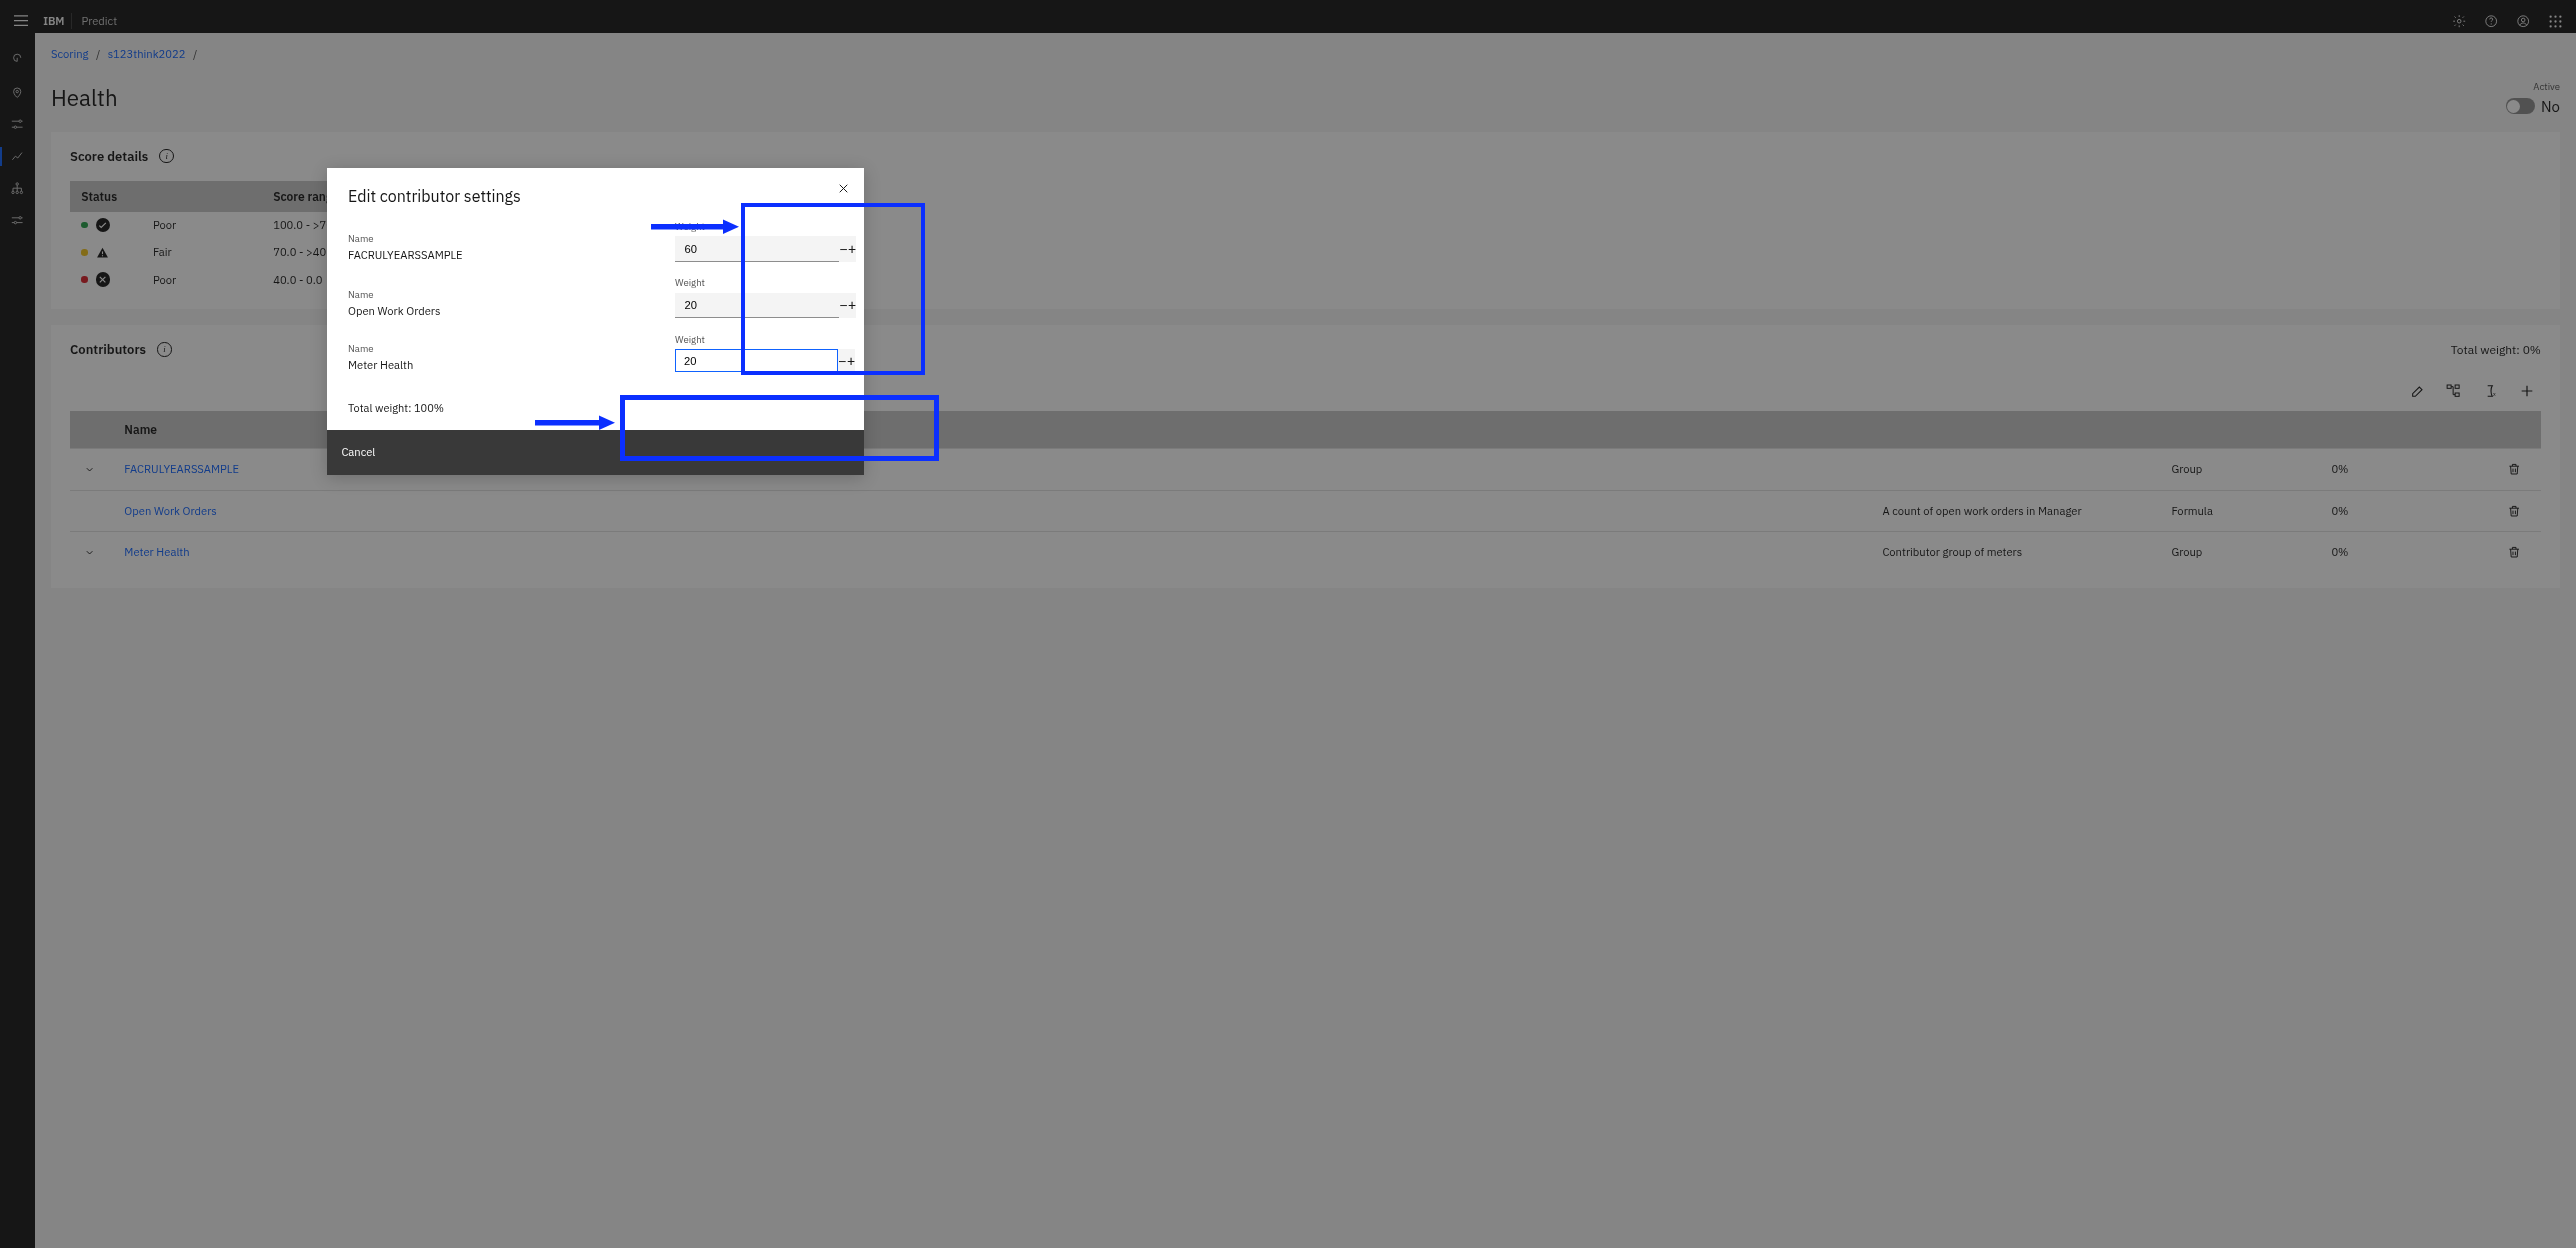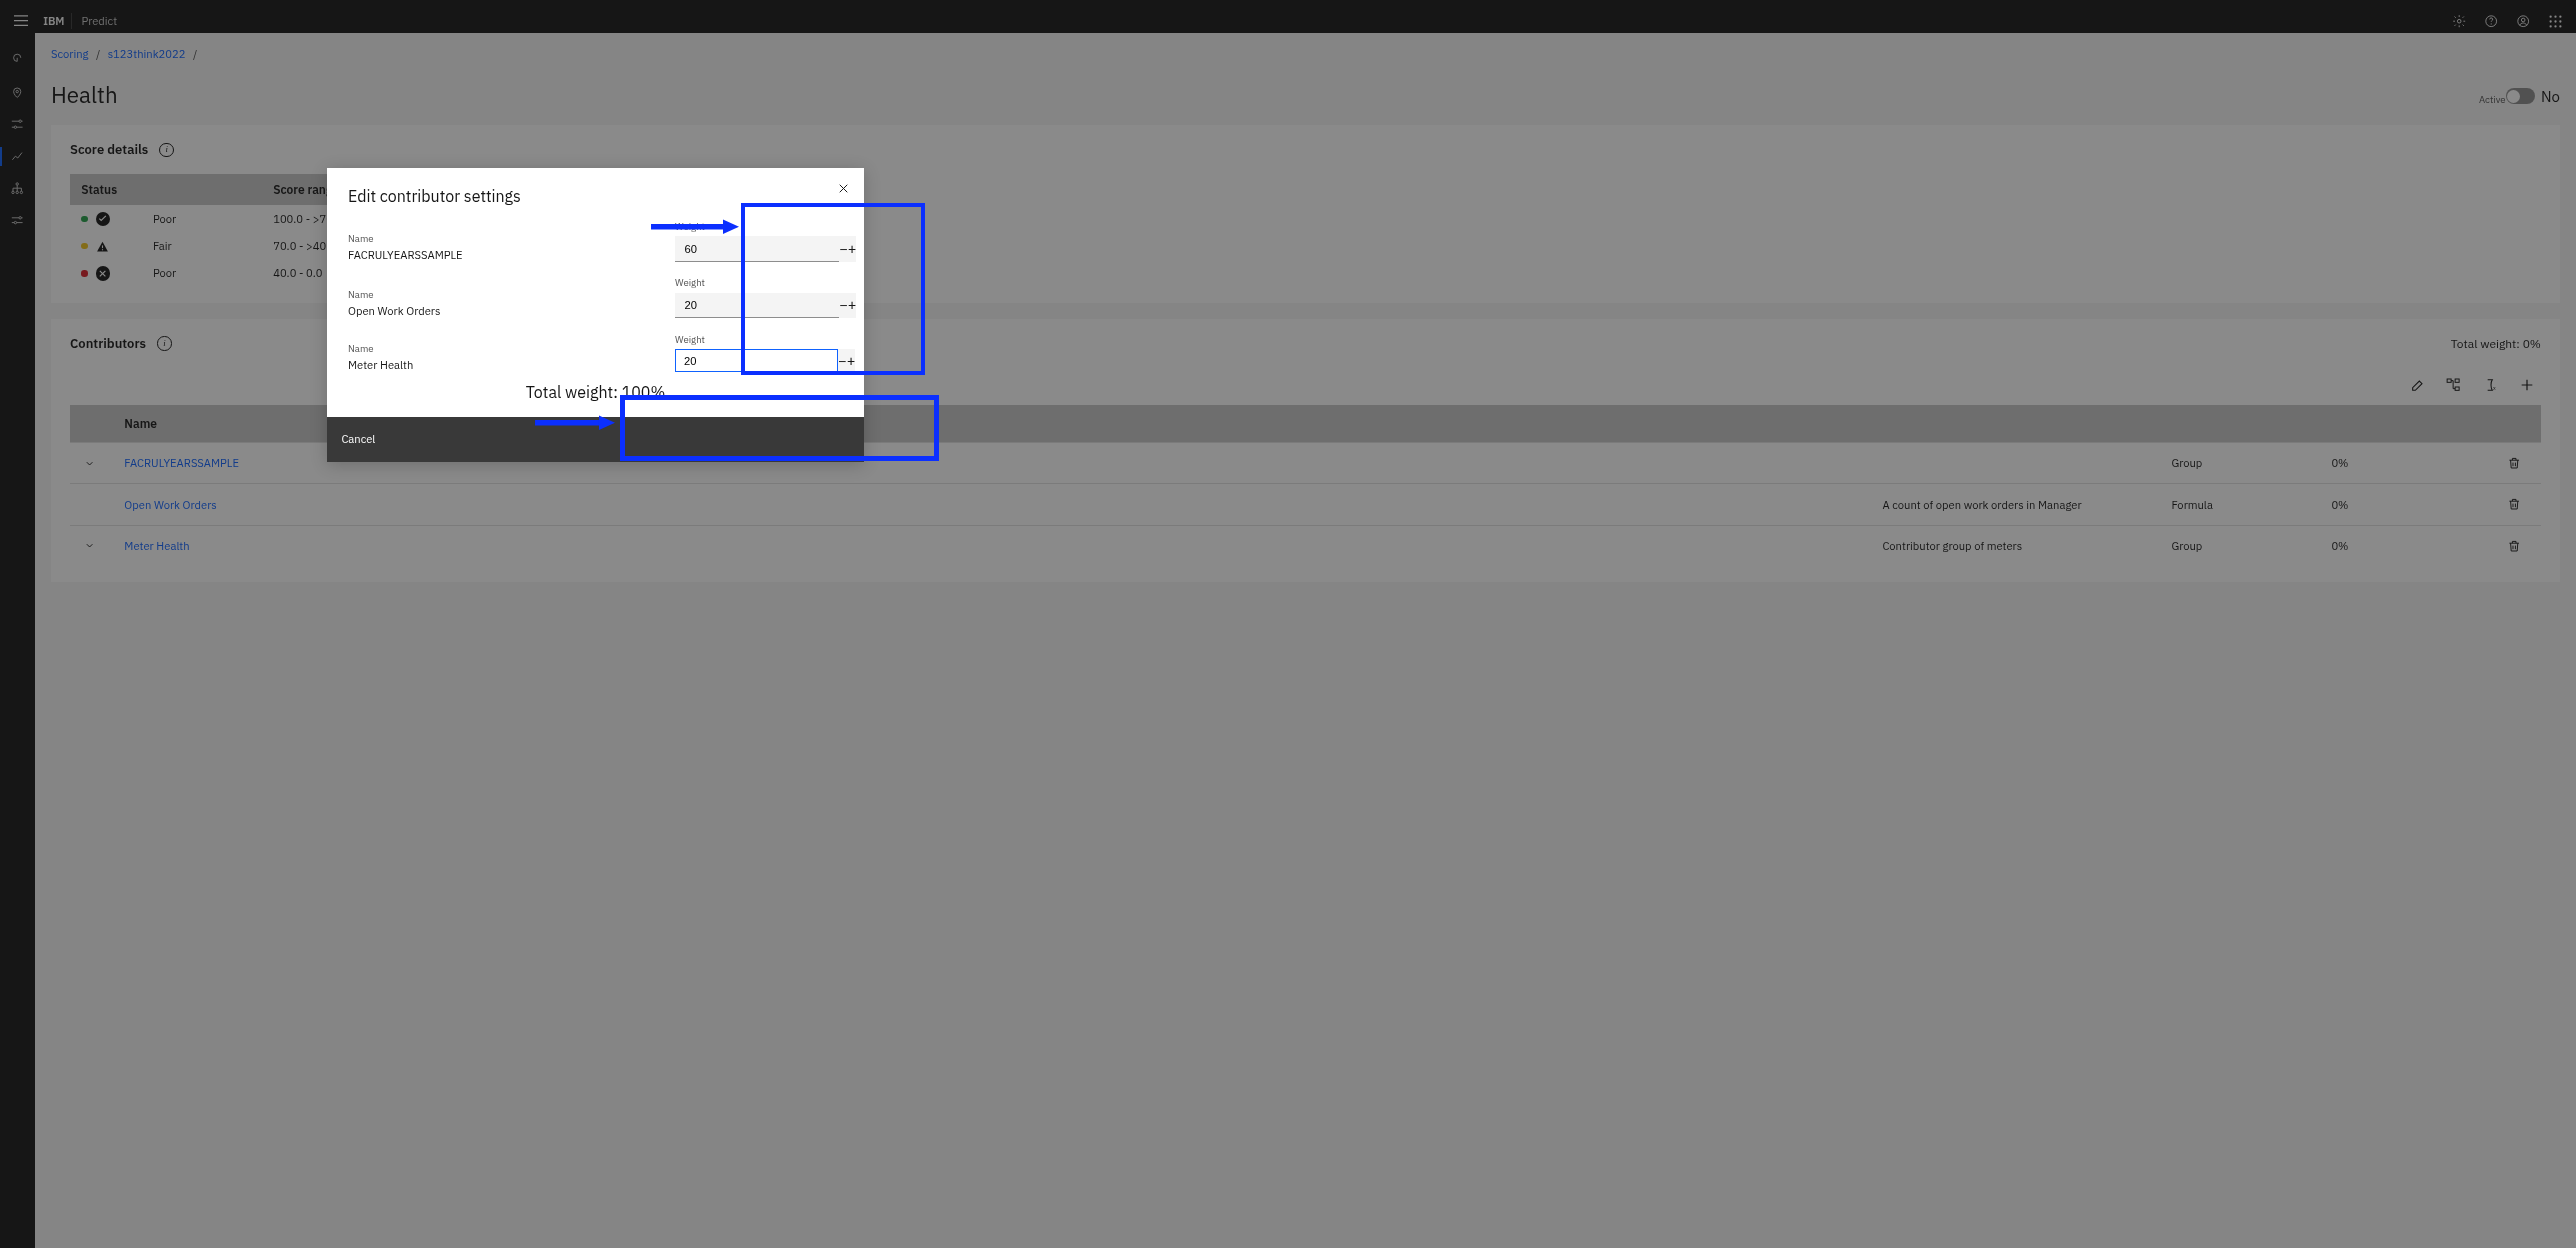--- a/index.html
+++ b/index.html
@@ -18,21 +18,21 @@
   .rail .rail-icon.active::before { content:""; position:absolute; left:0; width:2.4px; height:19px; background:#0f62fe; }
 
   
   .main { position:absolute; top:33px; left:35px; right:0; bottom:0; background:#f4f4f4; overflow:auto; padding: 0; }
   .page { padding: 14.4px 16px 32px 16px; }
   .crumbs { font-size:11.2px; }
   .crumbs a { color:#0f62fe; text-decoration:none; }
   .crumbs .sep { color:#525252; padding:0 4.8px; }
   .page-header { display:flex; align-items:center; margin-top: 19px; }
   .page-title { font-size: 22.4px; font-weight: 400; color:#161616; }
-  .header-right { margin-left:auto; display:flex; flex-direction:row; align-items:flex-end;text-align:right; }
+  .header-right { margin-left:auto; display:flex; flex-direction:column; align-items:flex-end;text-align:right; }
   .active-label { font-size:9.6px; color:#525252; }
   .toggle-row { display:flex; align-items:center; gap:6.4px; margin-top:3.2px; }
   .toggle { width:29px; height:16px; background:#8d8d8d; border-radius:9.6px; position:relative; cursor:pointer; }
   .toggle::after { content:""; position:absolute; left:1.6px; top:1.6px; width:13px; height:13px; background:#fff; border-radius:50%; }
   .toggle-text { font-size:15px; color:#161616; }
 
   
   .card { background:#ffffff; margin-top:16px; padding:16px 19px; }
   .card-title-row { display:flex; align-items:center; gap:11.2px; }
   .card-title { font-size:13px; font-weight:600; }
@@ -75,21 +75,21 @@
   .modal-body { padding: 17.6px 21px 14.4px 21px; }
   .modal-title { font-size:16px; font-weight:400; color:#161616; }
   .modal-close { position:absolute; top:14.4px; right:14.4px; cursor:pointer; color:#161616; }
   .contrib-rows { margin-top:14.4px; display:grid; grid-template-columns: 1fr 168px; column-gap: 64px; row-gap: 14.4px; align-items:end; }
   .fld-label { font-size:9.6px; color:#525252; margin-bottom:3.2px; }
   .fld-value { font-size:11.2px; color:#161616; }
   .weight-box { display:flex; align-items:stretch; }
   .weight-input { flex:1; background:#f4f4f4; border:none; border-bottom:0.8px solid #8d8d8d; padding:6.4px 9.6px; font-size:11.2px; outline:none; }
   .weight-input.focused { border:1.6px solid #0f62fe; background:#fff; padding:4.8px 8px; }
   .spin { width:29px; display:flex; align-items:center; justify-content:center; background:#f4f4f4; border-bottom:0.8px solid transparent; font-size:14.4px; color:#161616; cursor:pointer; user-select:none; }
-  .total-row { text-align:center; font-size:16px; color:#161616; margin-top:10px; }
+  .total-row { text-align:left; font-size:11px; color:#161616; margin-top:29px; }
 
   .modal-footer { display:flex; height:45px; }
   .modal-footer .btn { flex:1; display:flex; align-items:center; padding:0 14.4px; font-size:11.2px; cursor:pointer; }
   .btn-cancel { background:#393939; color:#fff; }
   .btn-save { background:#0f62fe; color:#fff; }
 
   
   .hl { position:absolute; border:4px solid #0b2fff; background:transparent; pointer-events:none; }
   .hl.weights { left:741px; top:203px; width:184px; height:172px; }
   .hl.save { left:620px; top:395px; width:319px; height:66px; border-width:5.6px; }

